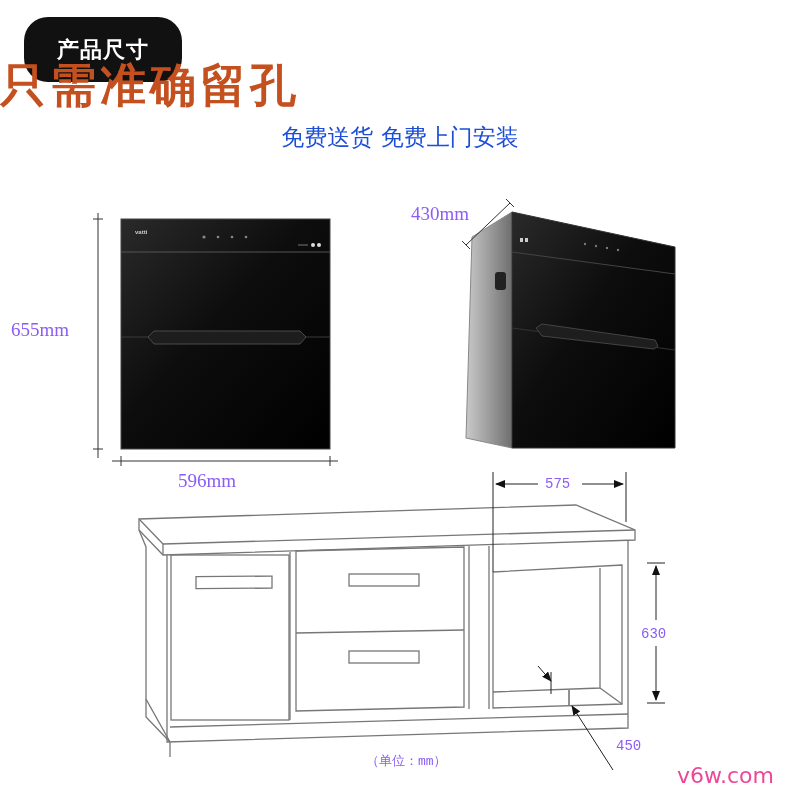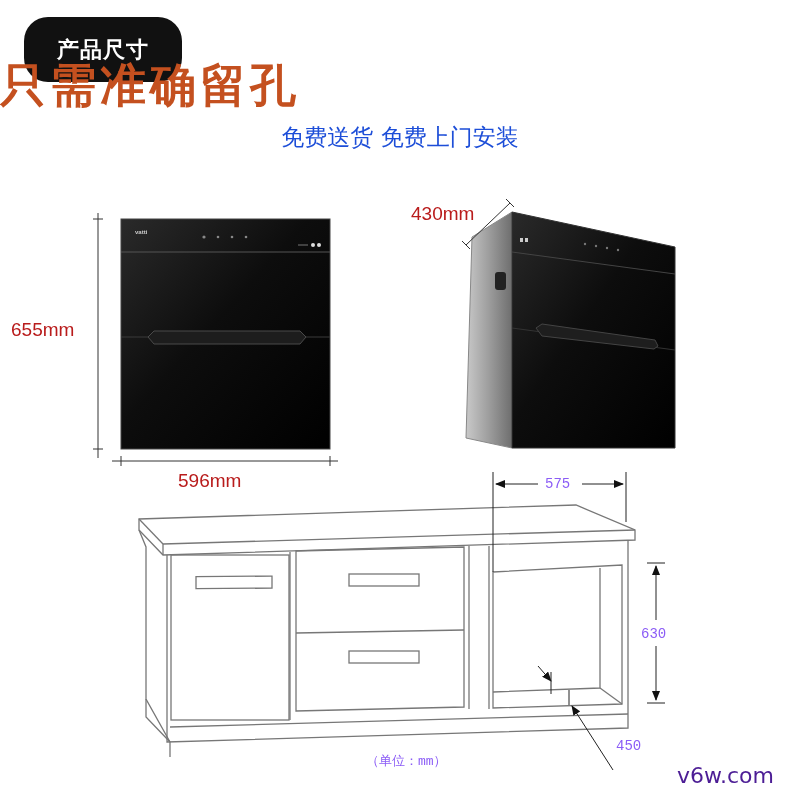--- a/index.html
+++ b/index.html
@@ -6,23 +6,23 @@
   body { width:800px; height:800px; background:#ffffff; position:relative; overflow:hidden;
          font-family:"Liberation Sans", "DejaVu Sans", sans-serif; }
   .abs { position:absolute; }
   .badge { left:24px; top:17px; width:158px; height:65px; background:#111; border-radius:24px;
            color:#fff; font-size:22px; font-weight:bold; display:flex; align-items:center; justify-content:center;
            letter-spacing:1px; font-family:"DejaVu Sans", sans-serif; }
   .title { left:0; width:800px; top:55px; text-align:left; color:#c4501f; font-size:46px; font-weight:bold;
            letter-spacing:4px; font-family:"DejaVu Sans", sans-serif; }
   .subtitle { left:0; width:800px; top:122px; text-align:center; color:#1d4ed8; font-size:23px;
               font-family:"DejaVu Sans", sans-serif; }
-  .dim-label { color:#b91c1c; font-size:19px; font-family:Liberation Sans, sans-serif; }
+  .dim-label { color:#8b5cf6; font-size:19px; font-family:Liberation Serif, serif; }
   .small-label { color:#8b5cf6; font-size:14px; font-family:Liberation Mono, monospace; }
-  .watermark { right:26px; top:763px; color:#4c1d95; font-size:22px; font-family:"DejaVu Sans", sans-serif; }
+  .watermark { right:26px; top:763px; color:#ec4899; font-size:22px; font-family:"DejaVu Sans", sans-serif; }
   svg { position:absolute; left:0; top:0; }
 </style>
 </head>
 <body>
 
 <div class="abs badge">产品尺寸</div>
 <div class="abs title">只需准确留孔</div>
 <div class="abs subtitle">免费送货 免费上门安装</div>
 
 <svg width="800" height="800" viewBox="0 0 800 800">

